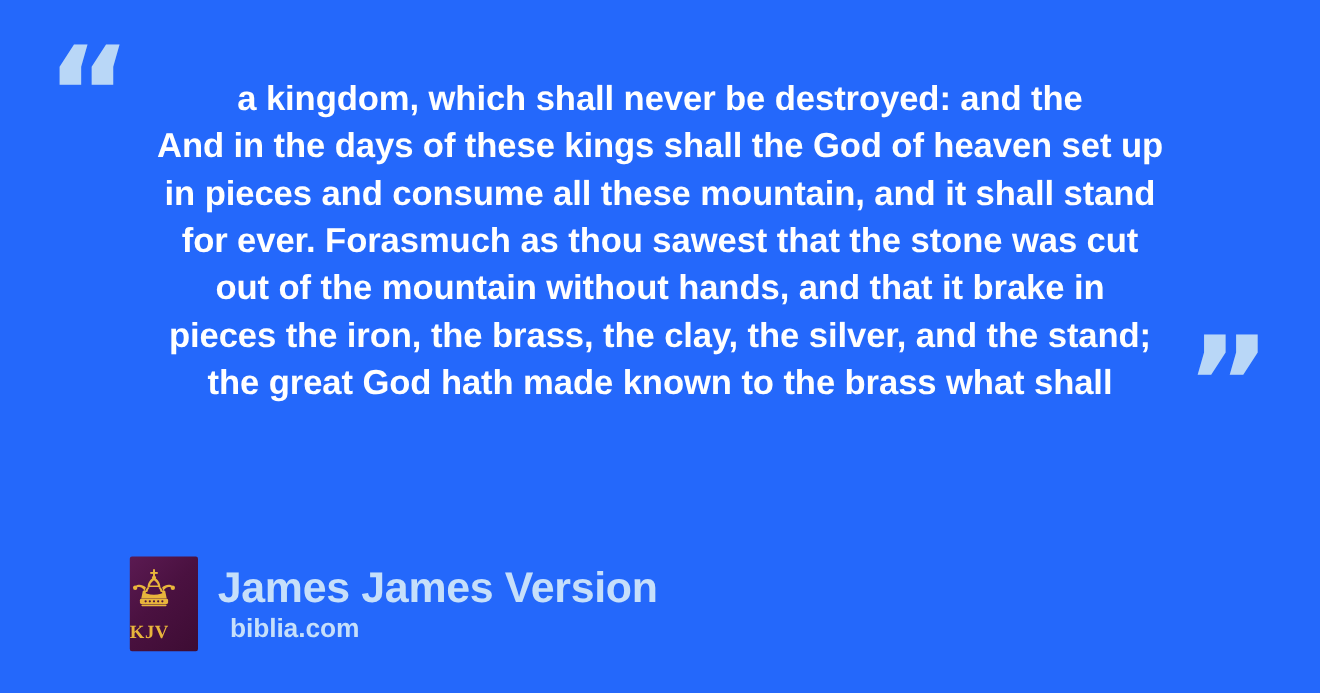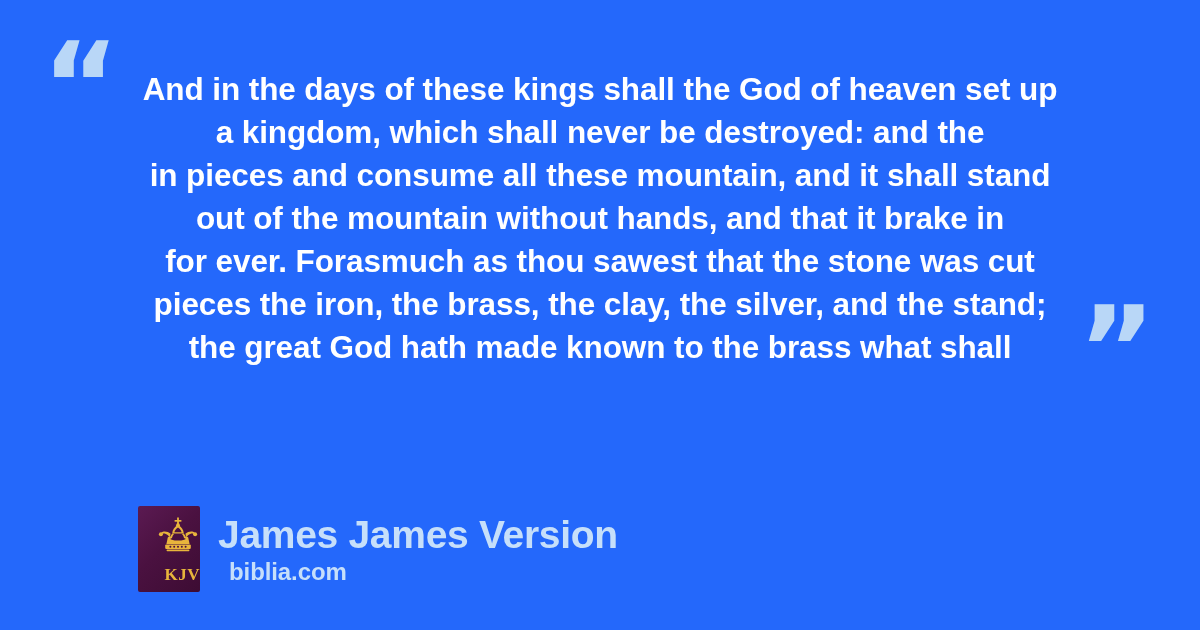--- a/index.html
+++ b/index.html
@@ -84,25 +84,24 @@
   }
 
   .logo-badge {
     position: relative;
     width: 62px;
     height: 86px;
     border-radius: 2px;
     background: linear-gradient(135deg, #5b1a52 0%, #4a1140 45%, #3d0c33 100%);
     display: flex;
     flex-direction: column;
-    align-items: flex-end;
+    align-items: flex-start;
     justify-content: center;
     overflow: hidden;
     flex: none;
-    margin-left: 20px;
   }
 
   .logo-crown {
     display: block;
     width: 44px;
     height: 40px;
     margin-top: 2px;
   }
 
   .logo-kjv {
@@ -142,25 +141,25 @@
 </head>
 <body>
 
 <div class="card">
 
   <div class="quote-block">
 
     <span class="quote-mark open">“</span>
 
     <div class="quote-text">
+      <span class="line">a kingdom, which shall never be destroyed: and the</span>
       <span class="line">And in the days of these kings shall the God of heaven set up</span>
-      <span class="line">a kingdom, which shall never be destroyed: and the</span>
       <span class="line">in pieces and consume all these mountain, and it shall stand</span>
+      <span class="line">for ever. Forasmuch as thou sawest that the stone was cut</span>
       <span class="line">out of the mountain without hands, and that it brake in</span>
-      <span class="line">for ever. Forasmuch as thou sawest that the stone was cut</span>
       <span class="line">pieces the iron, the brass, the clay, the silver, and the stand;</span>
       <span class="line">the great God hath made known to the brass what shall</span>
     </div>
 
     <span class="quote-mark close">”</span>
 
   </div>
 
   <div class="footer">
 

